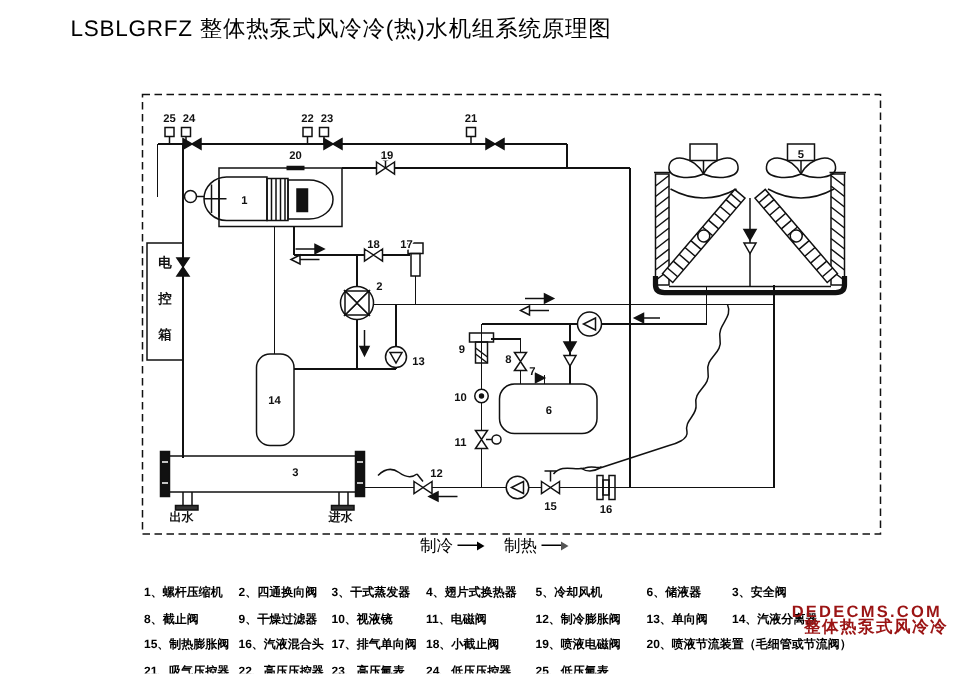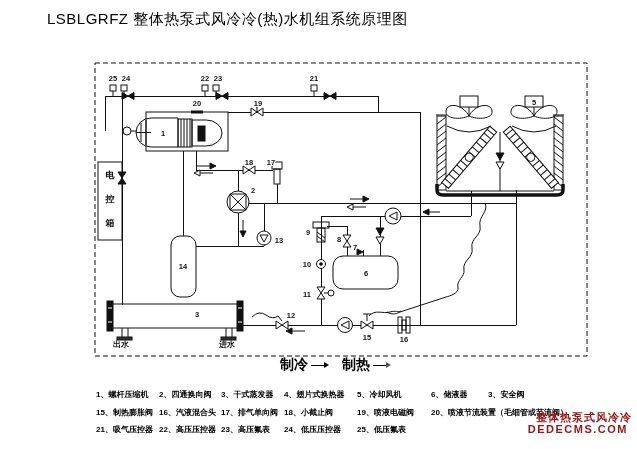--- a/index.html
+++ b/index.html
@@ -6,33 +6,33 @@
   body{
     width:637px;height:449px;background:#fff;position:relative;overflow:hidden;
     font-family:"Liberation Sans","DejaVu Sans",sans-serif;color:#000;
   }
   .title{
     position:absolute;left:47px;top:10px;font-size:15px;font-weight:normal;
     letter-spacing:.5px;white-space:nowrap;
   }
   svg.diagram{position:absolute;left:0;top:0;}
   .flow{
-    position:absolute;left:280px;top:356px;font-size:14px;font-weight:bold;
+    position:absolute;left:280px;top:356px;font-size:11px;font-weight:normal;
     display:flex;align-items:center;white-space:nowrap;justify-content:flex-end;
   }
   .flow .lbl{margin-right:3px;}
   .fline{display:inline-block;width:15px;height:0;border-top:1.5px solid #000;position:relative;margin-right:16px;}
   .fline:after{content:"";position:absolute;right:-6px;top:-3.5px;border:3px solid transparent;border-left:5px solid #000;}
   .fline.hollow:after{border-left-color:#555;}
   .legend{position:absolute;left:96px;top:373px;width:520px;font-size:8px;font-weight:bold;}
   .lrow{display:flex;margin-bottom:9.5px;white-space:nowrap;height:8px;}
   .lrow span{display:inline-block;margin-top:16px;}
   .w0{width:63px}.w1{width:62px}.w2{width:63px}.w3{width:73px}.w4{width:74px}.w5{width:57px}
   .wm1{position:absolute;right:5px;top:410px;font-size:11px;font-weight:bold;color:#9b1414;letter-spacing:1px;}
-  .wm2{position:absolute;right:9px;top:423px;font-size:11px;font-weight:bold;color:#9b1414;letter-spacing:1.5px;}
+  .wm2{position:absolute;right:9px;top:402px;font-size:11px;font-weight:bold;color:#9b1414;letter-spacing:1.5px;}
   text{font-family:"Liberation Sans","DejaVu Sans",sans-serif;}
 </style>
 </head>
 <body>
 
 <div class="title">LSBLGRFZ 整体热泵式风冷冷(热)水机组系统原理图</div>
 
 <svg class="diagram" width="637" height="449" viewBox="0 0 637 449">
   <g stroke="#111" stroke-width="1" fill="none">
 
@@ -316,20 +316,29 @@
   <div class="lrow">
     <span class="w0">1、螺杆压缩机</span>
     <span class="w1">2、四通换向阀</span>
     <span class="w2">3、干式蒸发器</span>
     <span class="w3">4、翅片式换热器</span>
     <span class="w4">5、冷却风机</span>
     <span class="w5">6、储液器</span>
     <span>3、安全阀</span>
   </div>
   <div class="lrow">
+    <span class="w0">8、截止阀</span>
+    <span class="w1">9、干燥过滤器</span>
+    <span class="w2">10、视液镜</span>
+    <span class="w3">11、电磁阀</span>
+    <span class="w4">12、制冷膨胀阀</span>
+    <span class="w5">13、单向阀</span>
+    <span>14、汽液分离器</span>
+  </div>
+  <div class="lrow">
     <span class="w0">15、制热膨胀阀</span>
     <span class="w1">16、汽液混合头</span>
     <span class="w2">17、排气单向阀</span>
     <span class="w3">18、小截止阀</span>
     <span class="w4">19、喷液电磁阀</span>
     <span>20、喷液节流装置（毛细管或节流阀）</span>
   </div>
   <div class="lrow">
     <span class="w0">21、吸气压控器</span>
     <span class="w1">22、高压压控器</span>

